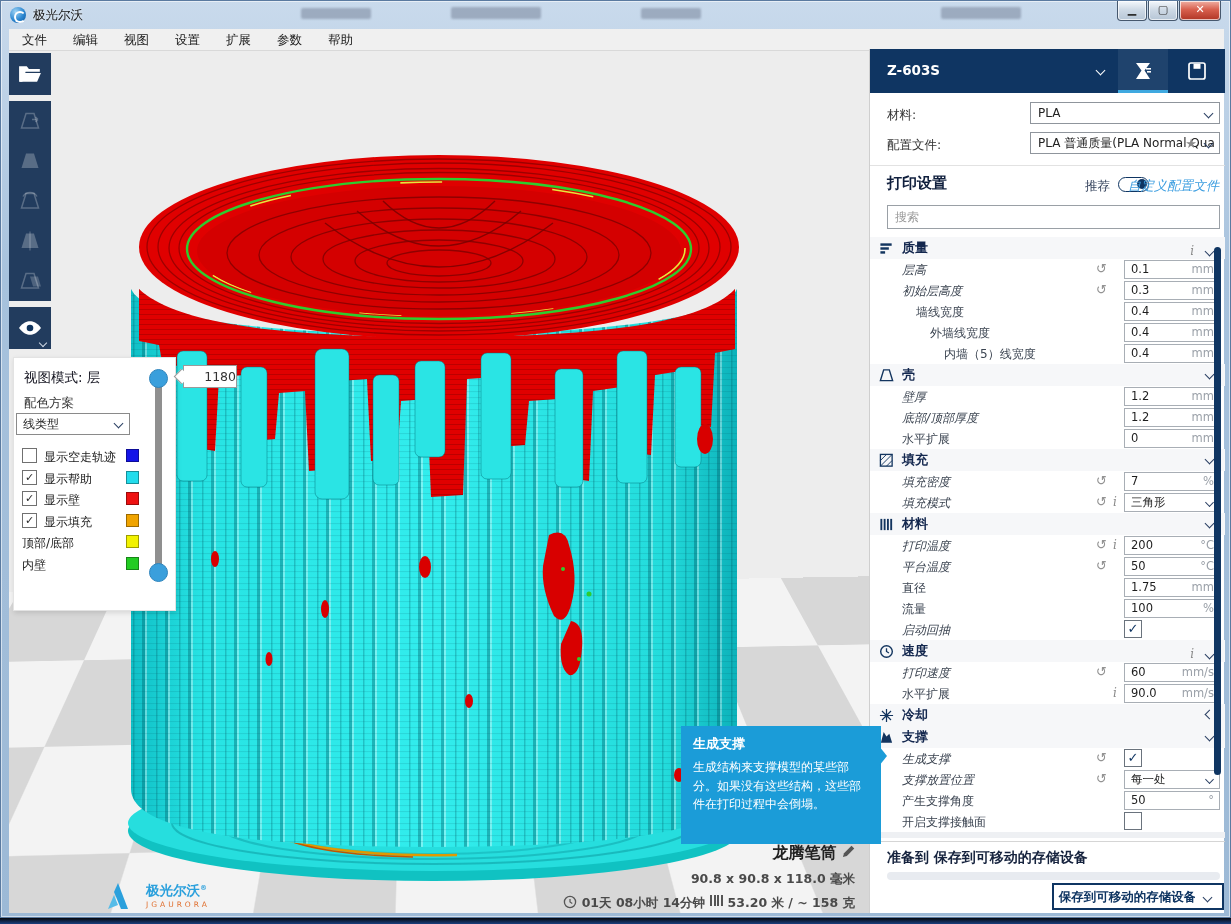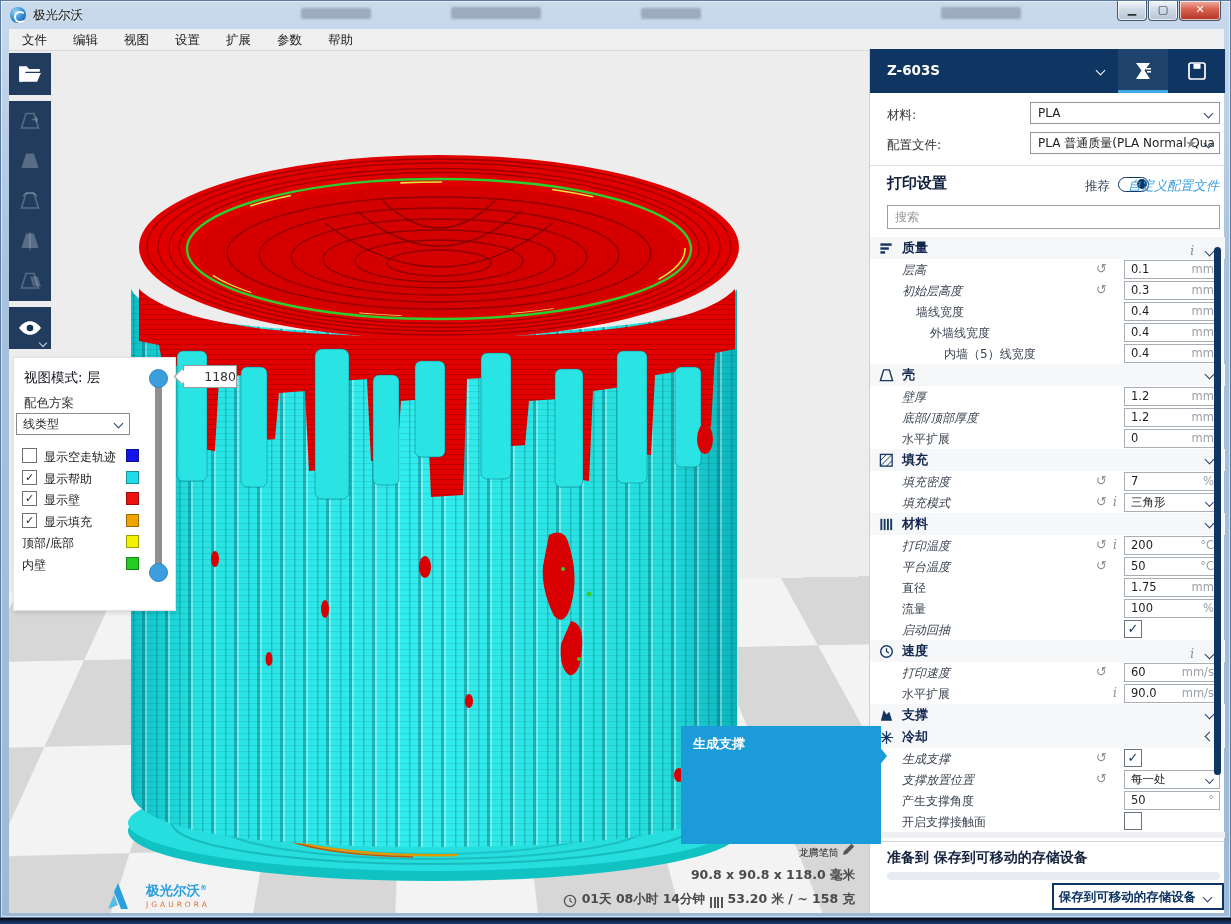--- a/index.html
+++ b/index.html
@@ -74,24 +74,24 @@
   .slider-handle { position:absolute; left:135px; width:19px; height:19px; border-radius:50%;
     background:#3a9fdc; border:1px solid #2f85bd; }
   .layer-tip { position:absolute; left:174px; top:314px; width:54px; height:23px; background:#fff;
     border:1px solid #9a9a9a; font-size:12.5px; color:#333; text-align:right; line-height:21px; }
   .layer-tip::before { content:""; position:absolute; left:-8px; top:5px; width:10px; height:10px;
     background:#fff; border-left:1px solid #9a9a9a; border-bottom:1px solid #9a9a9a;
     transform:rotate(45deg); }
 
   
   .jobinfo { position:absolute; right:14px; top:792px; text-align:right; color:#3f3f3f; }
-  .job-name { font-size:10px; font-weight:normal; color:#222; }
+  .job-name { font-size:16px; font-weight:bold; color:#222; }
   .job-dims { font-size:12.5px; font-weight:bold; margin-top:7px; color:#4a4a4a; }
   .job-usage { font-size:12.5px; font-weight:bold; margin-top:7px; color:#4a4a4a;
-    display:flex; align-items:flex-end; justify-content:flex-end; gap:5px; }
+    display:flex; align-items:flex-start; justify-content:flex-end; gap:5px; }
   .bars-icon { display:inline-flex; gap:1.5px; align-items:flex-end; }
   .bars-icon i { width:2px; height:11px; background:#555; }
   .logo { position:absolute; left:95px; top:830px; display:flex; gap:6px; align-items:center; }
   .logo-text { line-height:1; }
   .logo-cn { font-size:13.5px; font-weight:bold; color:#2ba0dc; }
   .logo-en { font-size:7.5px; letter-spacing:3px; color:#e07030; margin-top:3px; }
 
   
   .support-tip { position:absolute; left:680px; top:725px; width:200px; height:118px;
     background:#1b9cd8; color:#fff; padding:9px 12px; z-index:30; }
@@ -438,20 +438,21 @@
         </svg>
         <div class="logo-text">
           <div class="logo-cn"><span>极光尔沃</span><sup style="font-size:7px">®</sup></div>
           <div class="logo-en">JGAURORA</div>
         </div>
       </div>
     </div>
 
     <div class="support-tip">
       <div class="tip-title">生成支撑</div>
+      <div class="tip-body">生成结构来支撑模型的某些部分。如果没有这些结构，这些部件在打印过程中会倒塌。</div>
     </div>
 
     <div class="rp">
       <div class="rp-header">
         <div class="printer-sel">
           <span class="printer-name">Z-603S</span>
           <span class="chev"></span>
         </div>
         <div class="rp-tab active">
           <svg width="22" height="22" viewBox="0 0 22 22">
@@ -621,34 +622,34 @@
             <span class="ico-reset">↺</span>
             <div class="field">60<span class="unit">mm/s</span></div>
           </div>
           <div class="srow">
             <span class="srow-label" style="left: 32px;">水平扩展</span>
             <span class="row-info ico-info">i</span>
             <div class="field">90.0<span class="unit">mm/s</span></div>
           </div>
           <div class="sec-header">
             <svg viewBox="0 0 16 16">
+              <path d="M8 1v14M1 8h14M3.2 3.2l9.6 9.6M12.8 3.2L3.2 12.8" stroke="currentColor" stroke-width="1.3"></path>
+            </svg>
+            <span class="sec-title">冷却</span>
+            <span class="sec-right">
+              <span class="chev left"></span>
+            </span>
+          </div>
+          <div class="sec-header">
+            <svg viewBox="0 0 16 16">
               <path d="M2 13.5h12L11 4 8 7 5 2z" fill="currentColor"></path>
             </svg>
             <span class="sec-title">支撑</span>
             <span class="sec-right">
               <span class="chev"></span>
-            </span>
-          </div>
-          <div class="sec-header">
-            <svg viewBox="0 0 16 16">
-              <path d="M8 1v14M1 8h14M3.2 3.2l9.6 9.6M12.8 3.2L3.2 12.8" stroke="currentColor" stroke-width="1.3"></path>
-            </svg>
-            <span class="sec-title">冷却</span>
-            <span class="sec-right">
-              <span class="chev left"></span>
             </span>
           </div>
           <div class="srow">
             <span class="srow-label mod" style="left: 32px;">生成支撑</span>
             <span class="ico-reset">↺</span>
             <div class="rcheck">✓</div>
           </div>
           <div class="srow">
             <span class="srow-label mod" style="left: 32px;">支撑放置位置</span>
             <span class="ico-reset">↺</span>

